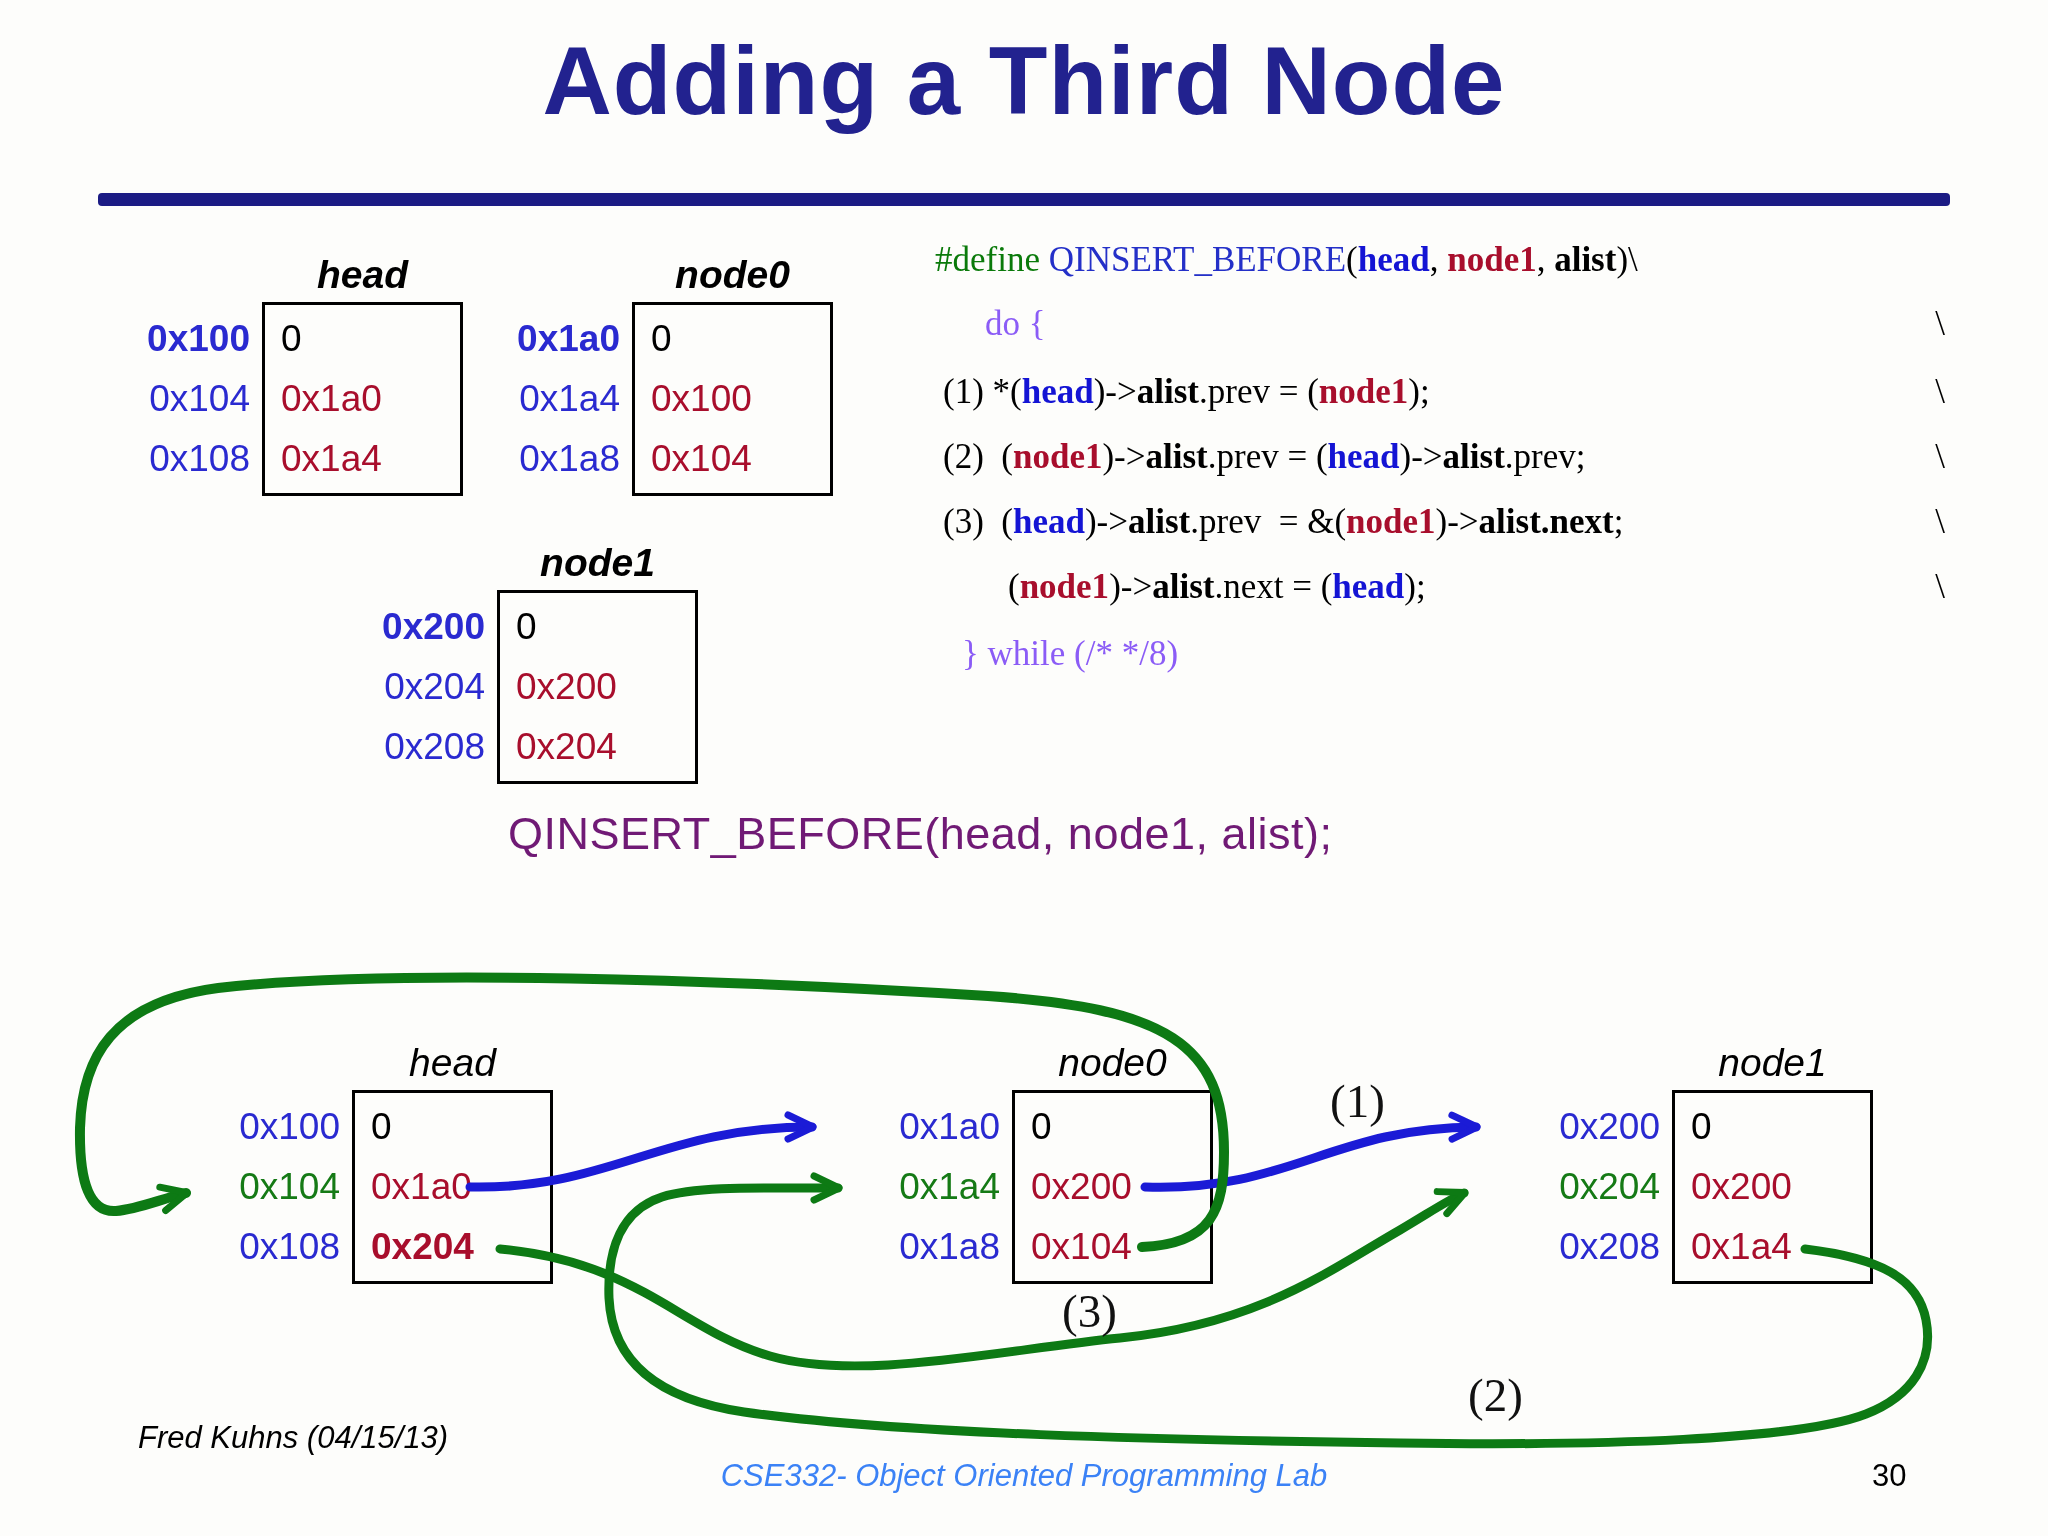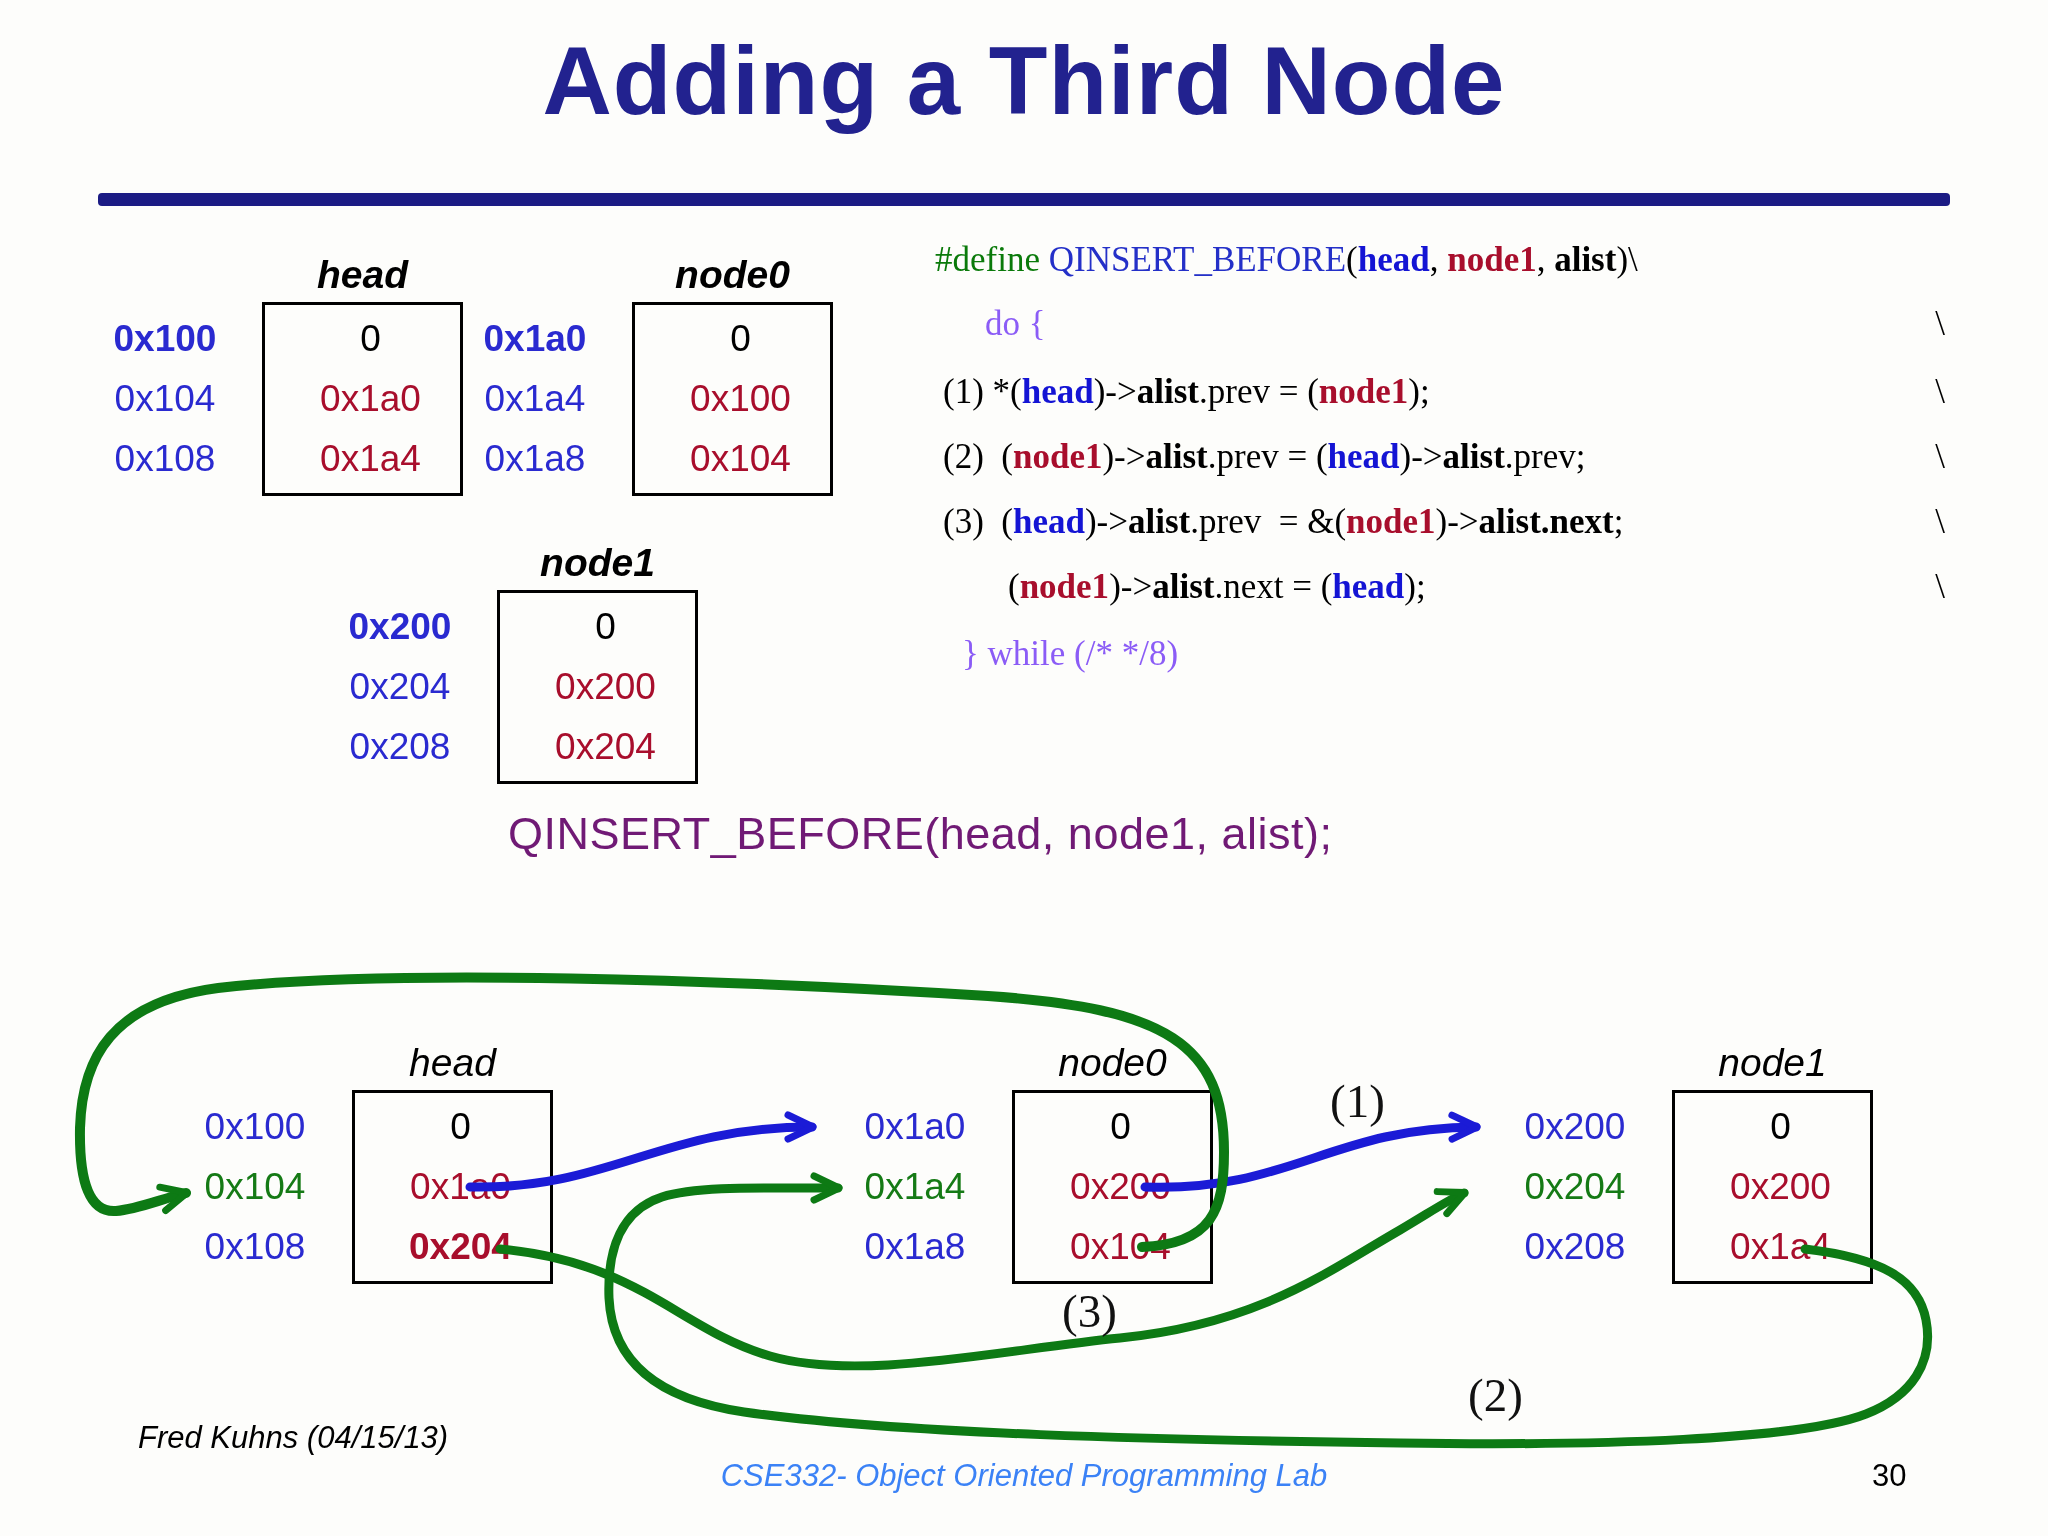--- a/index.html
+++ b/index.html
@@ -24,21 +24,21 @@
     margin-left:182px; width:201px; height:50px; line-height:46px;
     text-align:center; font-style:italic; font-size:39px; color:#000;
   }
   .mt-label.bold{font-weight:700;}
   .mt-body{display:flex; align-items:flex-start;}
   .mt-addr-col{width:170px; padding:7px 12px 0 0; text-align:right;}
   .mt-box{
     width:179px; border:3px solid #000; background:transparent;
     padding:4px 0 4px 16px;
   }
-  .mt-row{height:60px; line-height:60px; font-size:37px; white-space:nowrap;text-align:center;}
+  .mt-row{height:60px; line-height:60px; font-size:37px; white-space:nowrap;}
   .addr{color:#2a2ad0;}
   .addr.bold{font-weight:700;}
   .addr.green{color:#157a15;}
   .zero{color:#000;}
   .val{color:#a80e2c;}
   .val.bold{font-weight:700;}
   
   .codeline{
     position:absolute; left:935px; width:1010px; height:48px;
     font-family:Liberation Serif, serif; font-size:35px; line-height:48px;

